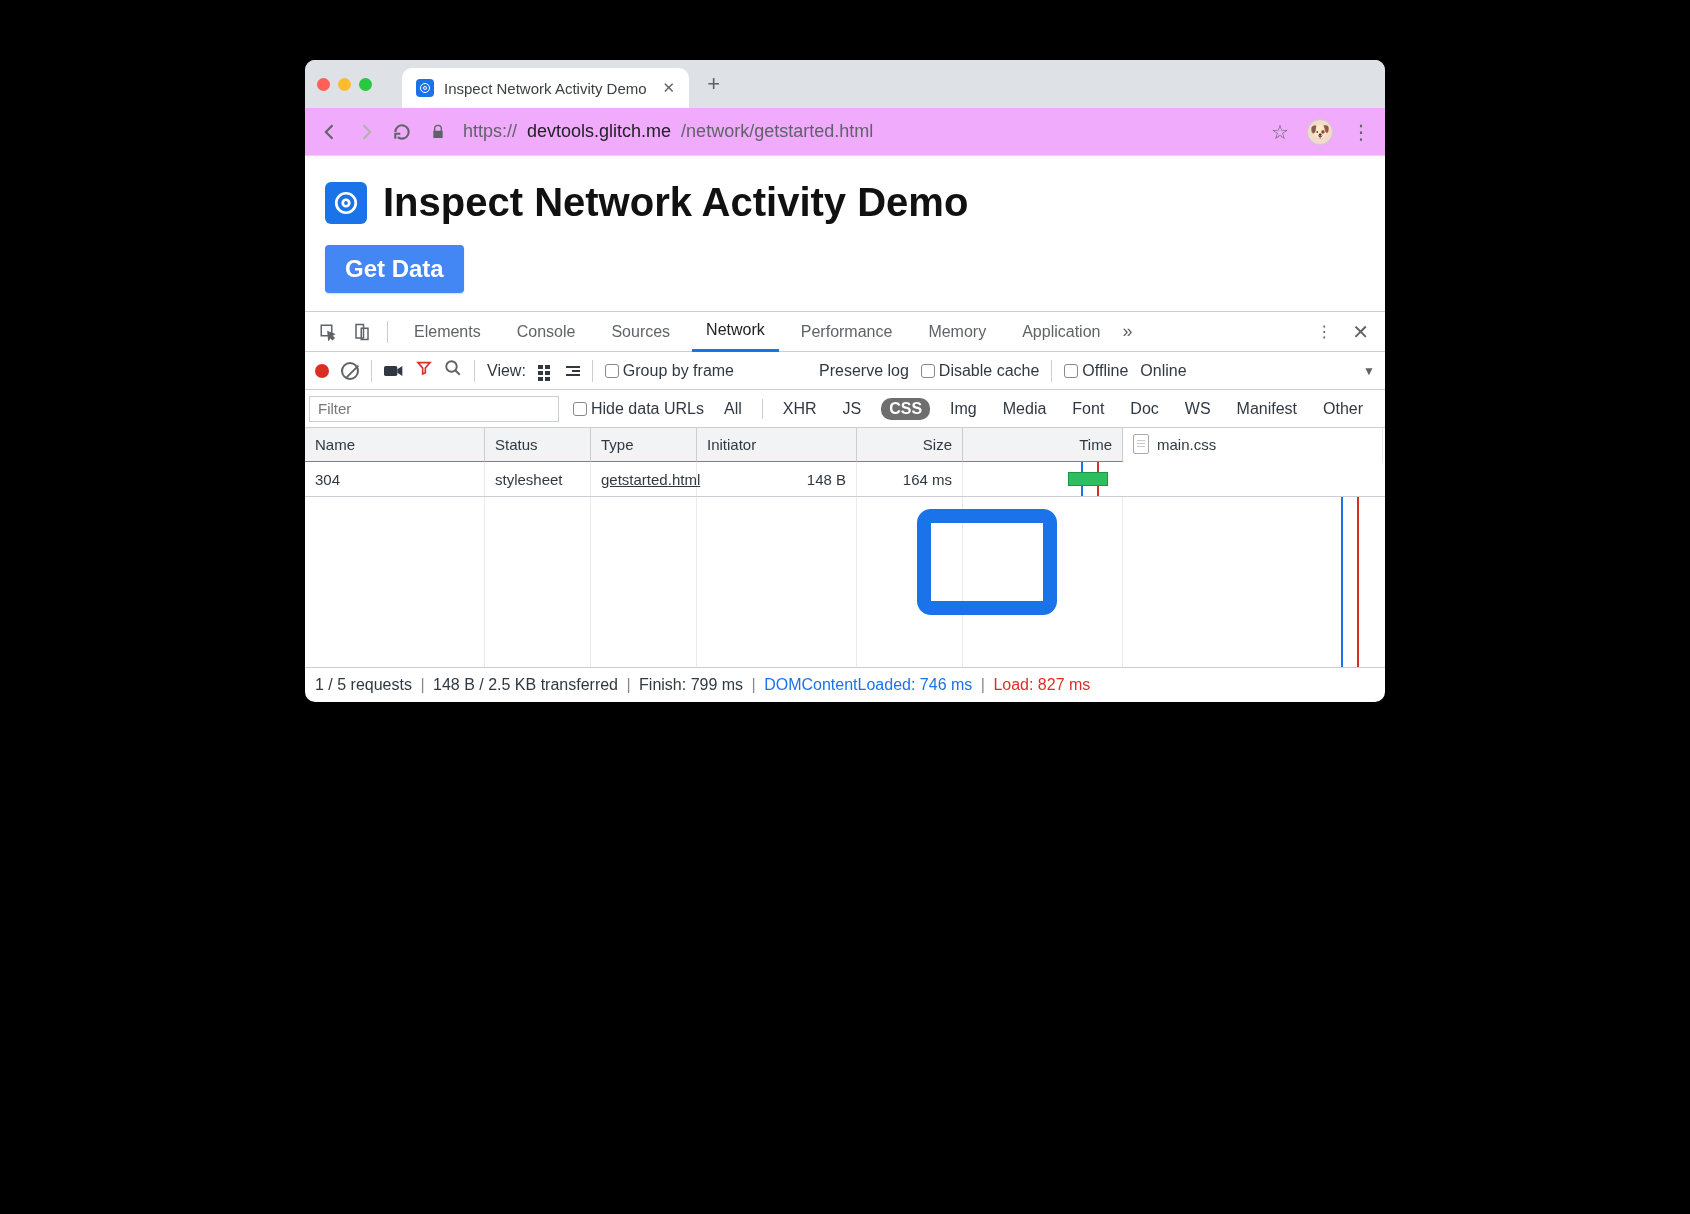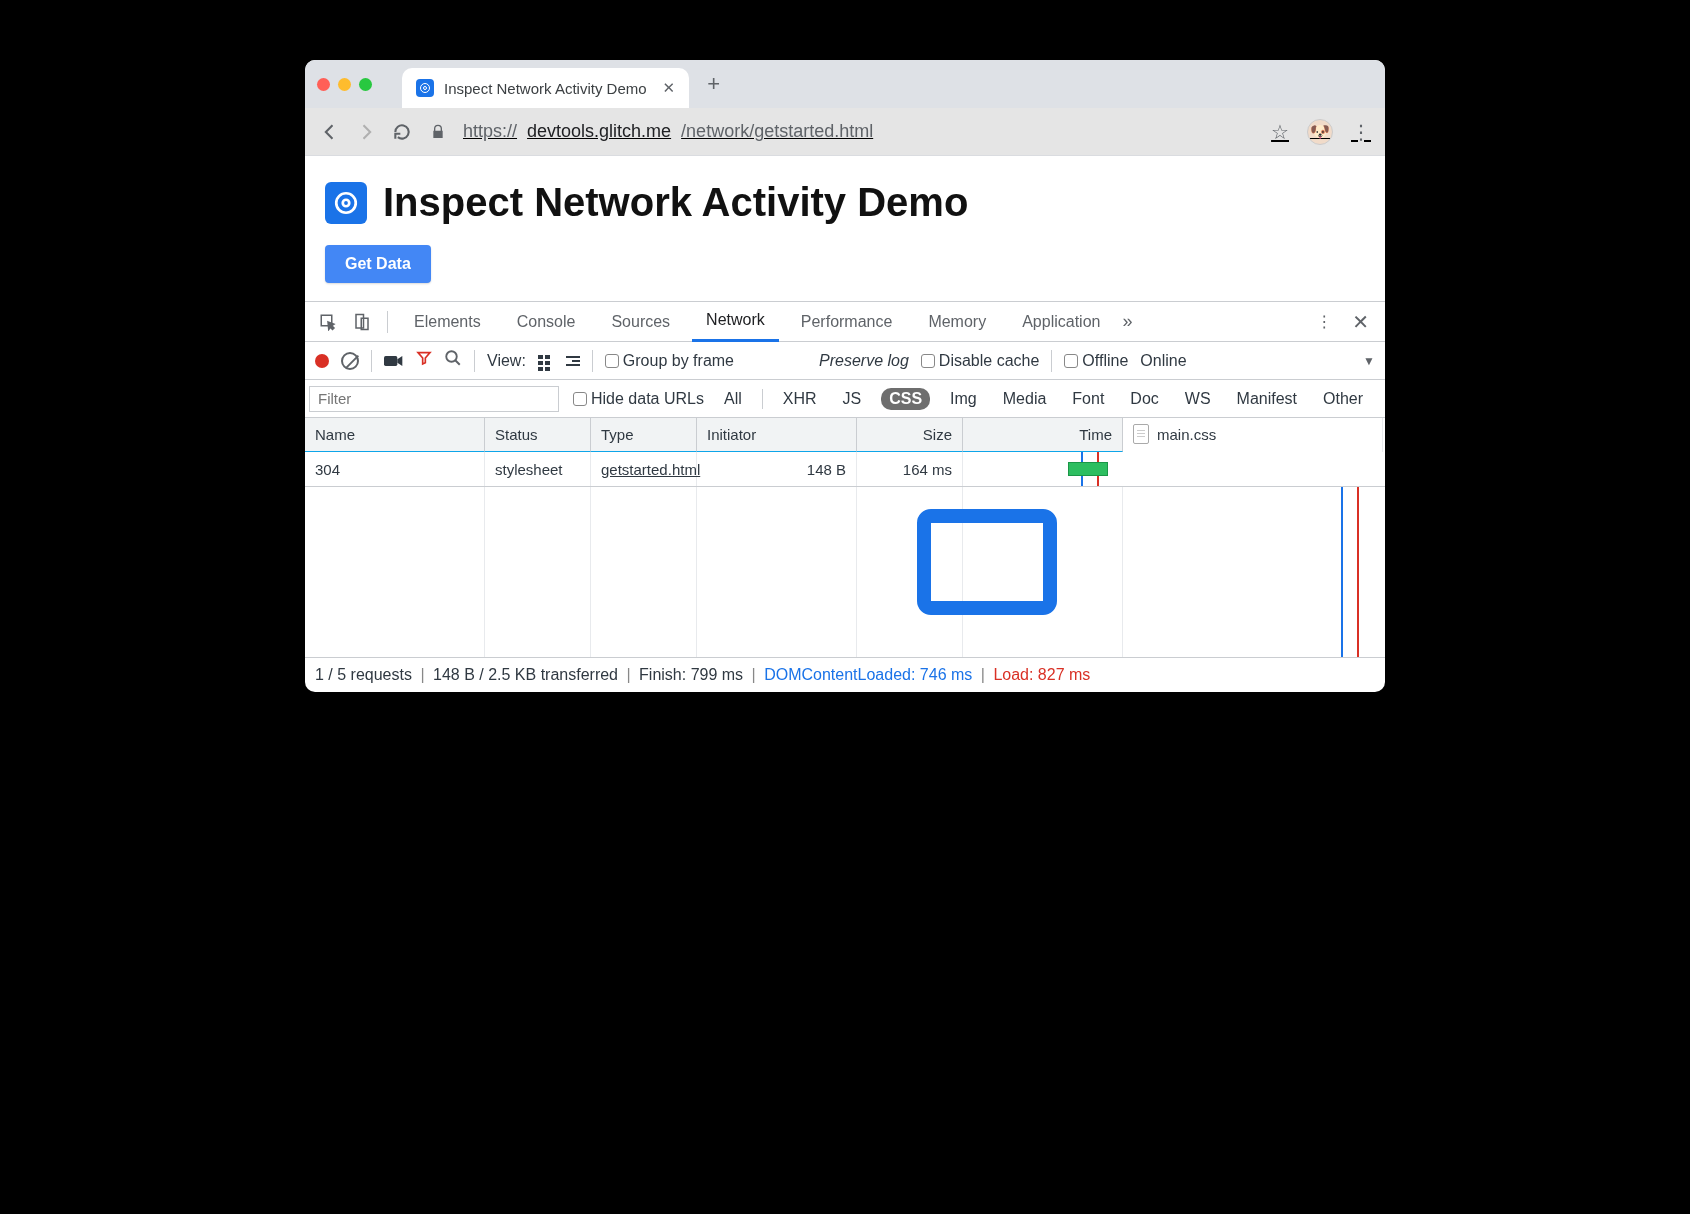--- a/index.html
+++ b/index.html
@@ -44,22 +44,22 @@
     margin-top:8px;
   }
   .tab .favicon {
     width:18px; height:18px; border-radius:4px; background:#1a73e8;
     display:flex;align-items:center;justify-content:center;
   }
   .tab .favicon svg{width:12px;height:12px;stroke:#fff;fill:none;stroke-width:2;}
   .tab .close-x{color:#5f6368;font-size:15px;margin-left:6px;}
   .newtab{ margin-left:18px; color:#5f6368; font-size:22px; }
   .addrbar {
-    height:48px; background:#e5e5e5; border-bottom:1px solid #dadce0;
-    display:flex; align-items:center; padding:0 14px; gap:14px;text-decoration:underline;
+    height:48px; background:#f0abfc; border-bottom:1px solid #dadce0;
+    display:flex; align-items:center; padding:0 14px; gap:14px;
   }
   .navicon{ color:#5f6368; width:22px; display:flex; justify-content:center;}
   .navicon.disabled{ color:#b0b0b0; }
   .url{ flex:1; display:flex; align-items:center; gap:10px; font-size:18px; color:#5f6368;}
   .url .proto{ color:#5f6368; }
   .url .domain{ color:#202124; }
   .url .path{ color:#5f6368;}
   .righticons{display:flex;align-items:center;gap:18px;}
   .star{color:#5f6368;font-size:20px;}
   .avatar{width:26px;height:26px;border-radius:50%;background:#f1dbc9;border:1px solid #ccc;display:flex;align-items:center;justify-content:center;font-size:16px;}
@@ -73,21 +73,21 @@
   }
   .page .bigicon{
     width:42px;height:42px;background:#1a73e8;border-radius:6px;
     display:flex;align-items:center;justify-content:center;
   }
   .page .bigicon svg{width:26px;height:26px;stroke:#fff;fill:none;stroke-width:2.5;}
   .page p{ font-size:20px; color:#202124; margin-top:26px; }
   .page p a{ color:#1a73e8; text-decoration:underline; font-weight:700;}
   .getdata{
     margin-top:20px; background:#4387f5; color:#fff; border:none;
-    font-size:16px; font-weight:600; padding:10px 20px; border-radius:4px;
+    font-size:24px; font-weight:600; padding:10px 20px; border-radius:4px;
     box-shadow:0 1px 2px rgba(0,0,0,0.15);
   }
 
   .devtools{ border-top:1px solid #cacdd1; font-size:16px; color:#303942;}
   .dt-tabs{
     height:40px; display:flex; align-items:center; padding:0 10px; gap:8px;
     border-bottom:1px solid #cacdd1;
   }
   .dt-tabs .smicon{color:#5f6368; padding:0 4px; display:flex;align-items:center;}
   .dt-tabs .sep{width:1px;height:22px;background:#cacdd1;margin:0 4px;}
@@ -311,21 +311,21 @@
           <span></span>
       </span>
       <span style="display:flex;flex-direction:column;gap:2px;">
         <span style="width:14px;height:2px;background:#303942;"></span>
         <span style="width:8px;height:2px;background:#303942;margin-left:6px;"></span>
         <span style="width:14px;height:2px;background:#303942;"></span>
       </span>
       <span class="tbarsep"></span>
       <label><span class="cb"></span><span class="cblabel">Group by frame</span></label>
       <span class="tbarsep" style="visibility:hidden;"></span>
-      <label style="margin-left:60px;font-style:italic;"><span class="cblabel">Preserve log</span></label>
+      <label style="margin-left:60px;"><span class="cblabel">Preserve log</span></label>
       <label><span class="cb"></span><span class="cblabel">Disable cache</span></label>
       <span class="tbarsep"></span>
       <label><span class="cb"></span><span class="cblabel">Offline</span></label>
       <span class="cblabel">Online</span>
       <span class="smalltri">▼</span>
     </div>
 
     <div class="dt-filterbar">
       <input class="filterinput" placeholder="Filter" style="">
       <label><span class="cb"></span><span>Hide data URLs</span></label>

